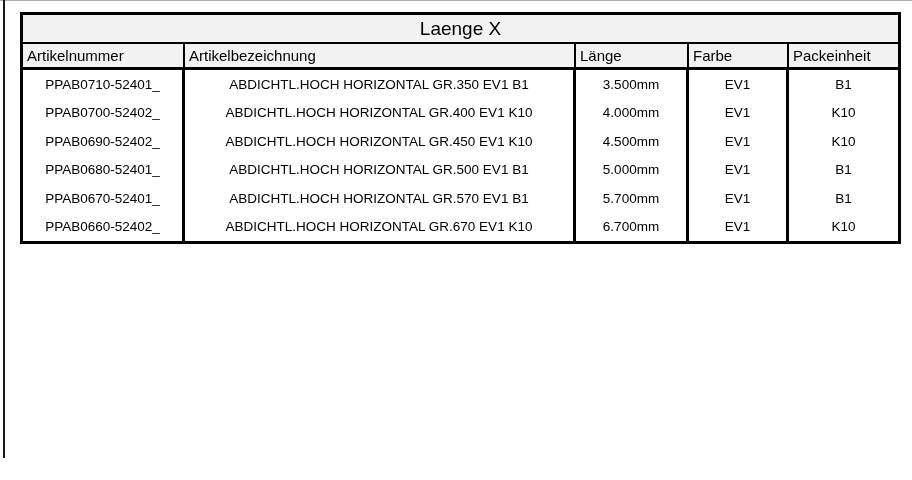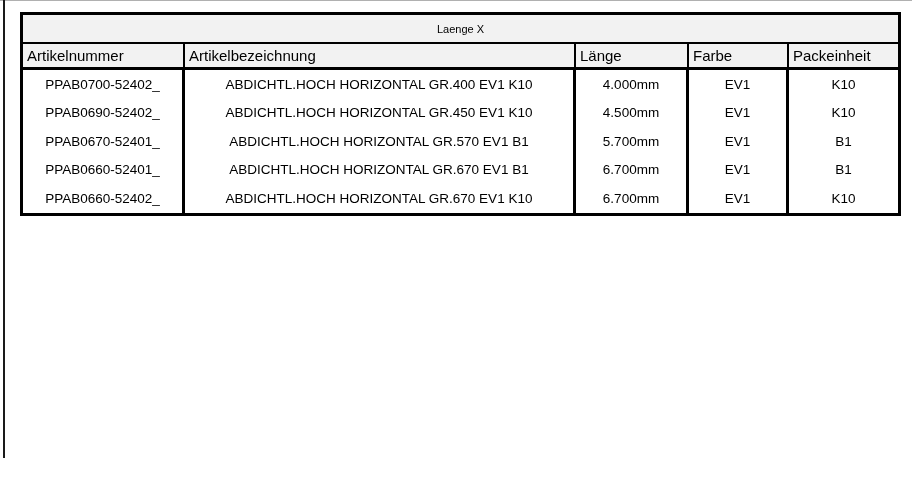--- a/index.html
+++ b/index.html
@@ -28,21 +28,21 @@
     table-layout: fixed;
     border: 3px solid #000000;
     background: #ffffff;
   }
   th, td { box-sizing: border-box; overflow: hidden; white-space: nowrap; }
 
   th.title-cell {
     background: #f2f2f2;
     border-bottom: 2px solid #000000;
     height: 29px;
-    font-size: 11px; font-weight: normal;
+    font-size: 19px; font-weight: normal;
     text-align: center; vertical-align: middle;
   }
   tr.head-row th {
     background: #f2f2f2;
     border-bottom: 3px solid #000000;
     height: 26px;
     font-size: 15px; font-weight: normal;
     text-align: left; vertical-align: middle;
     padding-left: 4px;
   }
@@ -77,44 +77,51 @@
       <tr class="head-row">
         <th>Artikelnummer</th>
         <th>Artikelbezeichnung</th>
         <th>Länge</th>
         <th>Farbe</th>
         <th>Packeinheit</th>
       </tr>
     </thead>
     <tbody>
         <tr>
+      <td>PPAB0710-52401_</td>
+      <td>ABDICHTL.HOCH HORIZONTAL GR.350 EV1 B1</td>
+      <td>3.500mm</td>
+      <td>EV1</td>
+      <td>B1</td>
+    </tr>
+        <tr>
       <td>PPAB0700-52402_</td>
       <td>ABDICHTL.HOCH HORIZONTAL GR.400 EV1 K10</td>
       <td>4.000mm</td>
       <td>EV1</td>
       <td>K10</td>
     </tr>
         <tr>
       <td>PPAB0690-52402_</td>
       <td>ABDICHTL.HOCH HORIZONTAL GR.450 EV1 K10</td>
       <td>4.500mm</td>
       <td>EV1</td>
       <td>K10</td>
     </tr>
         <tr>
-      <td>PPAB0670-52401_</td>
-      <td>ABDICHTL.HOCH HORIZONTAL GR.570 EV1 B1</td>
-      <td>5.700mm</td>
+      <td>PPAB0680-52401_</td>
+      <td>ABDICHTL.HOCH HORIZONTAL GR.500 EV1 B1</td>
+      <td>5.000mm</td>
       <td>EV1</td>
       <td>B1</td>
     </tr>
         <tr>
-      <td>PPAB0660-52401_</td>
-      <td>ABDICHTL.HOCH HORIZONTAL GR.670 EV1 B1</td>
-      <td>6.700mm</td>
+      <td>PPAB0670-52401_</td>
+      <td>ABDICHTL.HOCH HORIZONTAL GR.570 EV1 B1</td>
+      <td>5.700mm</td>
       <td>EV1</td>
       <td>B1</td>
     </tr>
         <tr>
       <td>PPAB0660-52402_</td>
       <td>ABDICHTL.HOCH HORIZONTAL GR.670 EV1 K10</td>
       <td>6.700mm</td>
       <td>EV1</td>
       <td>K10</td>
     </tr>

